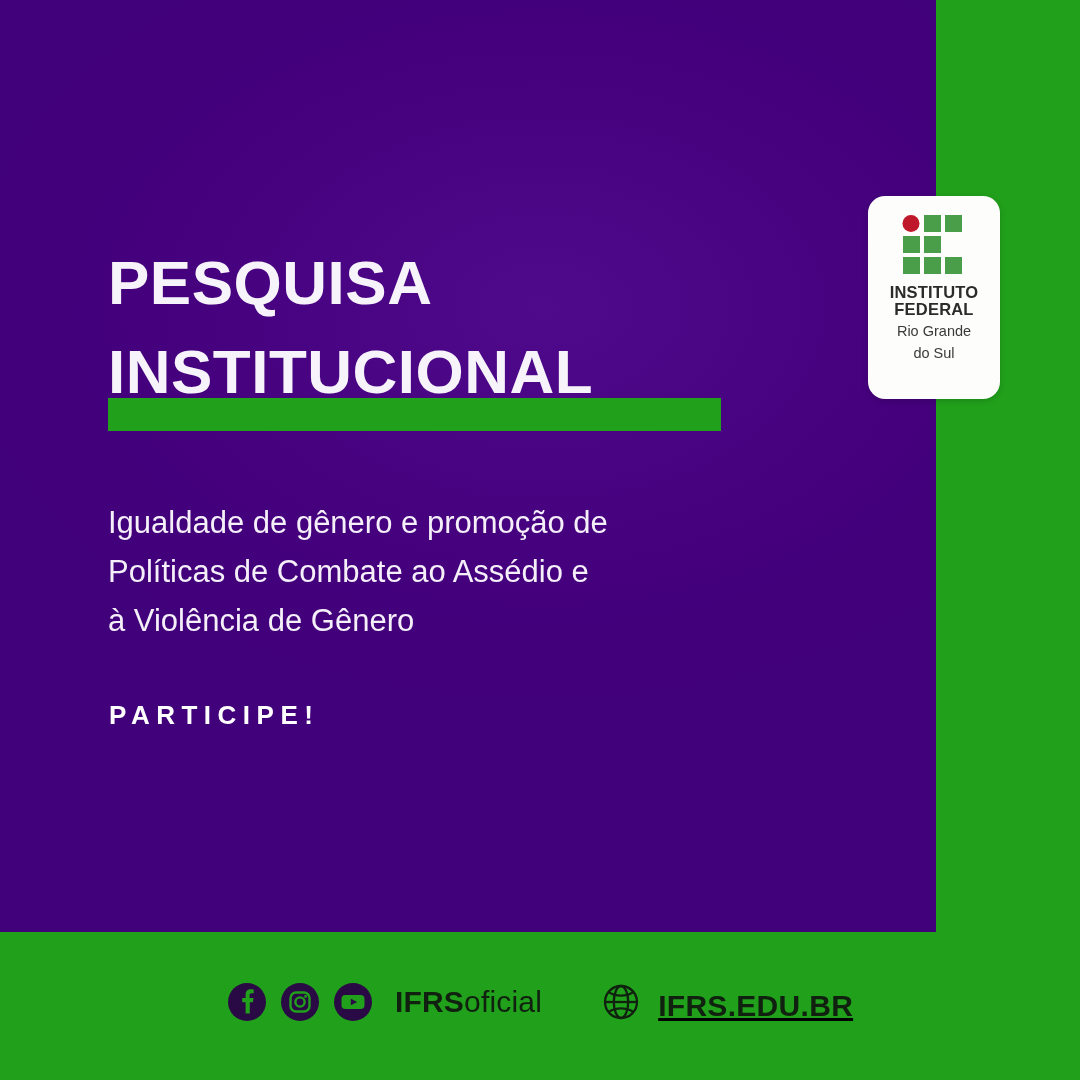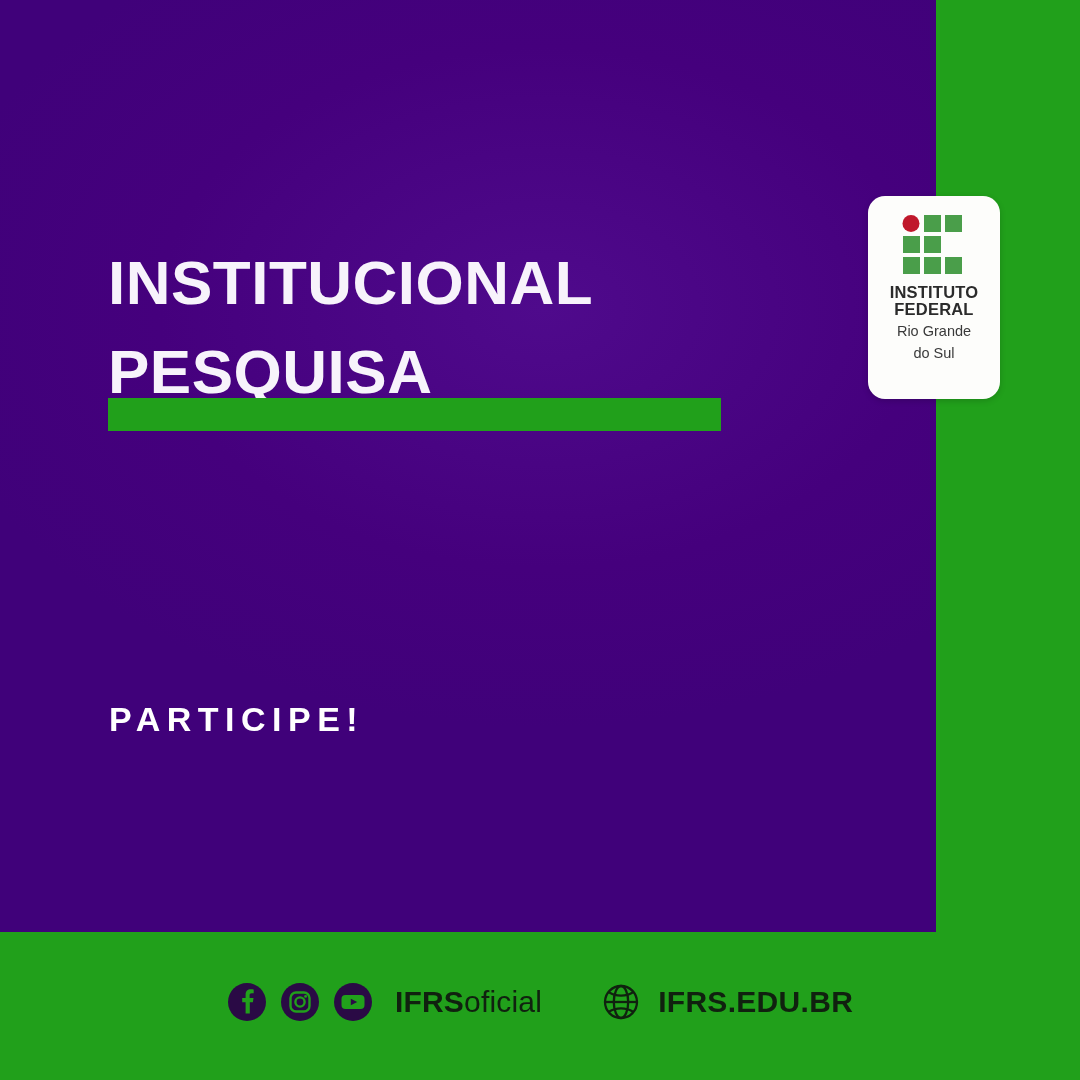--- a/index.html
+++ b/index.html
@@ -69,21 +69,21 @@
     font-weight: 400;
   }
   .subtitle .sub-line { display: block; white-space: nowrap; }
 
   
   .cta {
     position: absolute;
     left: 109px;
     top: 700px;
     color: #ffffff;
-    font-size: 34px;
+    font-size: 26px;
     font-weight: 700;
     letter-spacing: 6.5px;
     text-transform: uppercase;
   }
 
   
   .logo-badge {
     position: absolute;
     left: 868px;
     top: 196px;
@@ -157,47 +157,53 @@
     font-size: 30px;
     color: #10210f;
     letter-spacing: 0.2px;
     white-space: nowrap;
   }
   .handle .bold { font-weight: 700; margin-top: 8px; }
   .handle .light { font-weight: 400; margin-top: 37px; }
 
   .site-group {
     display: flex;
-    align-items: center;
+    align-items: flex-end;
     gap: 16px;
     margin-left: 58px;
+    text-decoration: underline;
   }
   .site-group svg { display: block; width: 42px; height: 42px; }
   .site-url {
     font-size: 30px;
     font-weight: 700;
     color: #10210f;
     letter-spacing: 0.3px;
     white-space: nowrap;
   }
 </style>
 </head>
 <body>
 
 <div id="poster">
 
   <div class="purple-panel"></div>
 
   <h1 class="headline">
+    <span class="hl-line">PESQUISA</span>
     <span class="hl-line">INSTITUCIONAL</span>
-    <span class="hl-line">PESQUISA</span>
   </h1>
 
   <div class="rule"></div>
 
+  <div class="subtitle">
+    <span class="sub-line">Igualdade de gênero e promoção de</span>
+    <span class="sub-line">Políticas de Combate ao Assédio e</span>
+    <span class="sub-line">à Violência de Gênero</span>
+  </div>
 
   <div class="cta">PARTICIPE!</div>
 
   <div class="logo-badge">
     <div class="logo-mark">
       <svg viewBox="0 0 68 66" xmlns="http://www.w3.org/2000/svg" aria-hidden="true">
 
         <circle cx="11" cy="10.5" r="8.5" fill="#c0182b"></circle>
         <rect x="24" y="2" width="17" height="17" fill="#4a9e4a"></rect>
         <rect x="45" y="2" width="17" height="17" fill="#4a9e4a"></rect>

